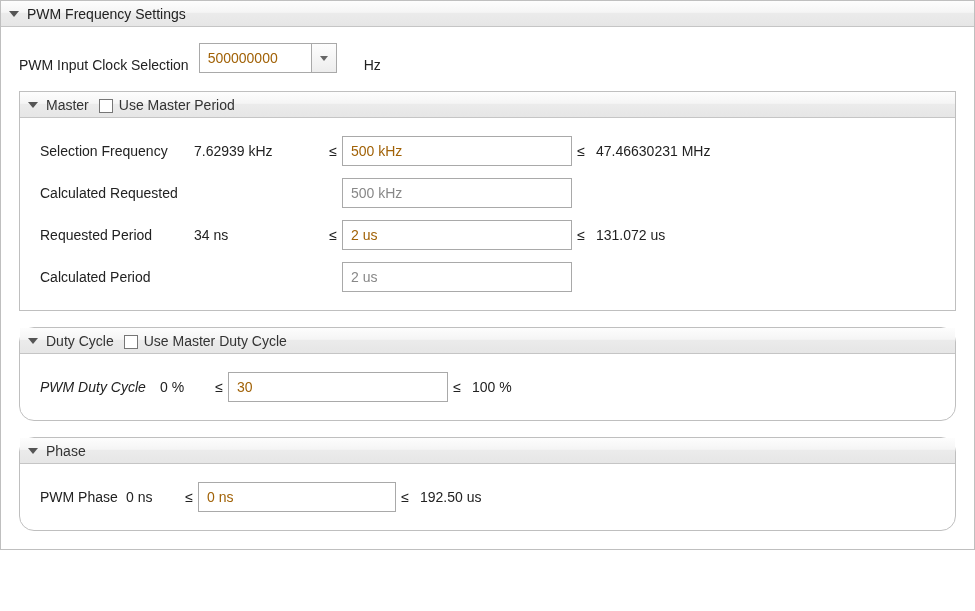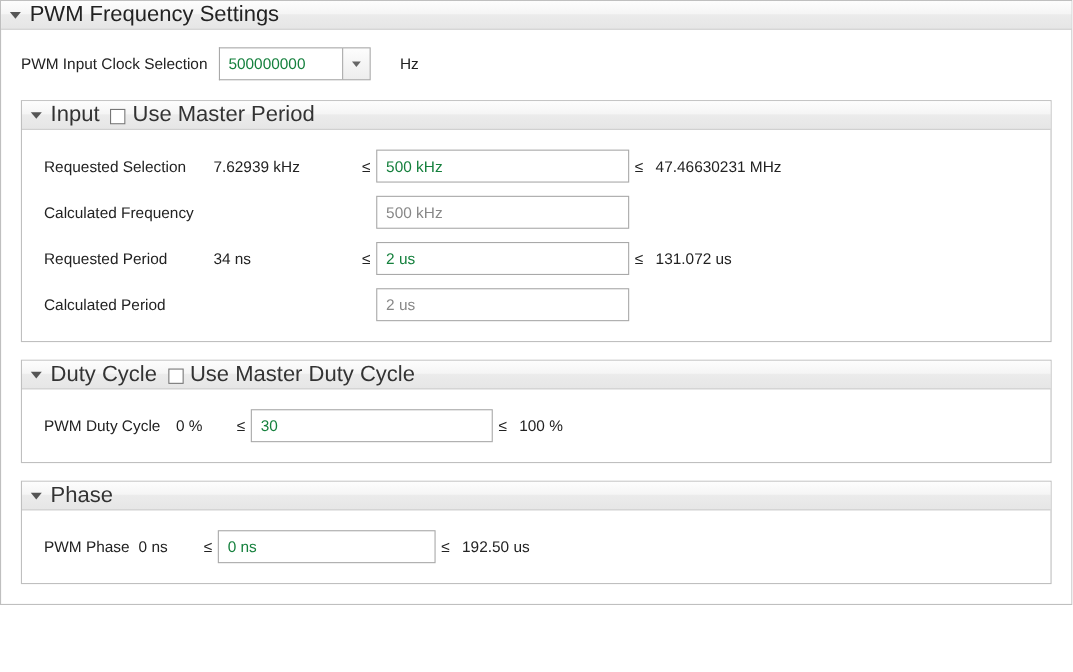--- a/index.html
+++ b/index.html
@@ -23,32 +23,33 @@
   }
   .panel-inner {
     padding: 16px 18px 18px 18px;
   }
   .sub-panel {
     margin-top: 18px;
     border: 1px solid #bfbfbf;
   }
   .sub-panel + .sub-panel {
     margin-top: 16px;
+    border-radius: 15px;
   }
   .sub-body {
     padding: 18px 20px;
   }
   .header {
     display: flex;
     align-items: center;
     height: 26px;
     padding: 0 8px;
     background: linear-gradient(to bottom, #fdfdfd 0%, #f5f5f5 45%, #ebebeb 50%, #e6e6e6 100%);
     border-bottom: 1px solid #c5c5c5;
-    font-size: 20px;
+    font-size: 14px;
     color: #333;
   }
   .header.main {
     font-weight: 400;
     color: #222;
   }
   .tri {
     width: 0;
     height: 0;
     border-left: 5px solid transparent;
@@ -77,28 +78,28 @@
 
   .lbl   { width: 154px; flex-shrink: 0; }
   .min   { width: 130px; flex-shrink: 0; }
   .le    { width: 18px; text-align: center; flex-shrink: 0; }
   .txt, .combo-txt {
     height: 30px;
     border: 1px solid #a9a9a9;
     padding: 0 8px;
     font-family: inherit;
     font-size: 14px;
-    color: #15803d;
+    color: #a16207;
     background: #fff;
   }
   .txt { width: 230px; }
   .txt.ro { color: #888; }
   .max   { padding-left: 6px; }
 
-  .clockrow { display:flex; align-items:center; }
+  .clockrow { display:flex; align-items:flex-end; }
   .clocklbl { margin-right: 10px; }
   .combo {
     display: flex;
     align-items: stretch;
     height: 30px;
   }
   .combo-txt {
     width: 112px;
     border-right: none;
   }
@@ -113,21 +114,21 @@
   }
   .combo-btn .dd {
     width: 0; height: 0;
     border-left: 4px solid transparent;
     border-right: 4px solid transparent;
     border-top: 5px solid #666;
   }
   .unit { margin-left: 27px; }
 
   
-  .dc-lbl { width: 120px; flex-shrink: 0; }
+  .dc-lbl { width: 120px; flex-shrink: 0; font-style: italic; }
   .dc-min { width: 50px; flex-shrink: 0; }
   .dc-txt { width: 220px; }
   .ph-lbl { width: 86px; flex-shrink: 0; }
   .ph-min { width: 54px; flex-shrink: 0; }
   .ph-txt { width: 198px; }
 </style>
 </head>
 <body>
 
 <div class="root">
@@ -145,37 +146,37 @@
           <div class="combo-btn">
             <div class="dd"></div>
           </div>
         </div>
         <span class="unit">Hz</span>
       </div>
 
       <div class="sub-panel">
         <div class="header">
           <div class="tri"></div>
-          <span>Input</span>
+          <span>Master</span>
           <span class="check"></span>
           <span>Use Master Period</span>
         </div>
         <div class="sub-body">
 
           <div class="row">
-            <span class="lbl">Requested Selection</span>
+            <span class="lbl">Selection Frequency</span>
             <span class="min">7.62939 kHz</span>
             <span class="le">≤</span>
             <input class="txt" value="500 kHz" style="">
             <span class="le">≤</span>
             <span class="max">47.46630231 MHz</span>
           </div>
 
           <div class="row">
-            <span class="lbl">Calculated Frequency</span>
+            <span class="lbl">Calculated Requested</span>
             <span class="min"></span>
             <span class="le"></span>
             <input class="txt ro" readonly="" value="500 kHz" style="">
           </div>
 
           <div class="row">
             <span class="lbl">Requested Period</span>
             <span class="min">34 ns</span>
             <span class="le">≤</span>
             <input class="txt" value="2 us" style="">

